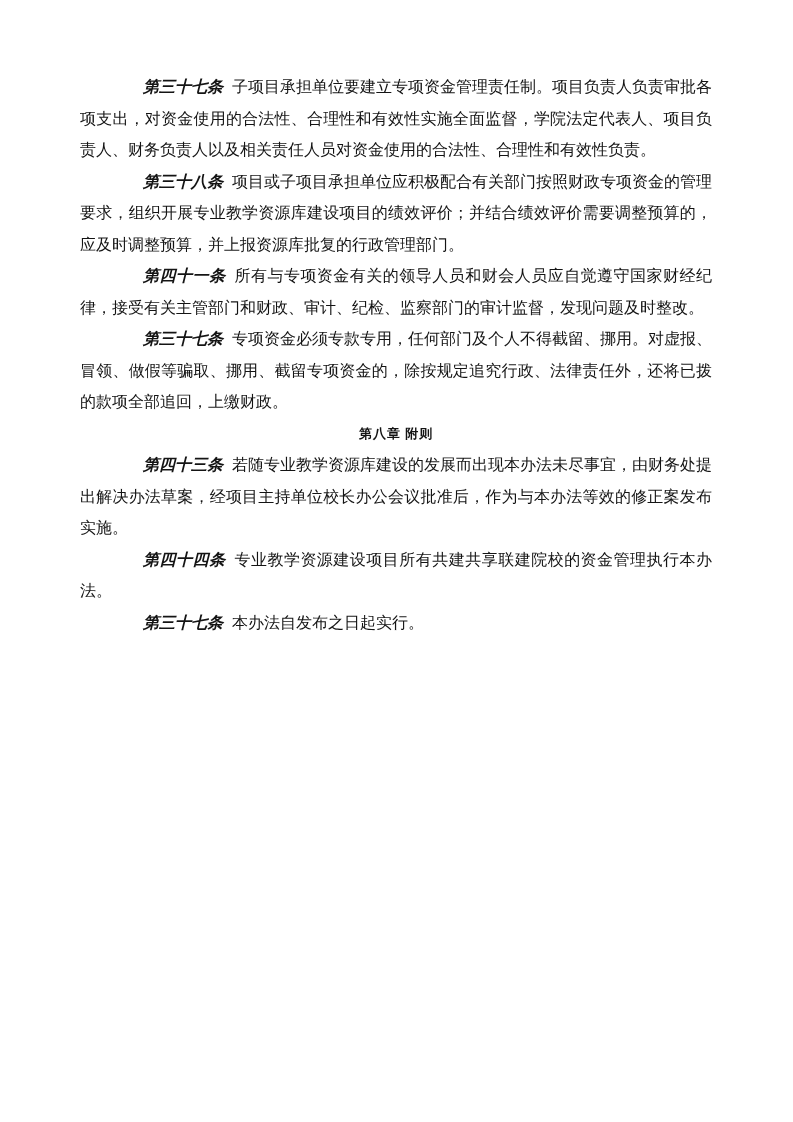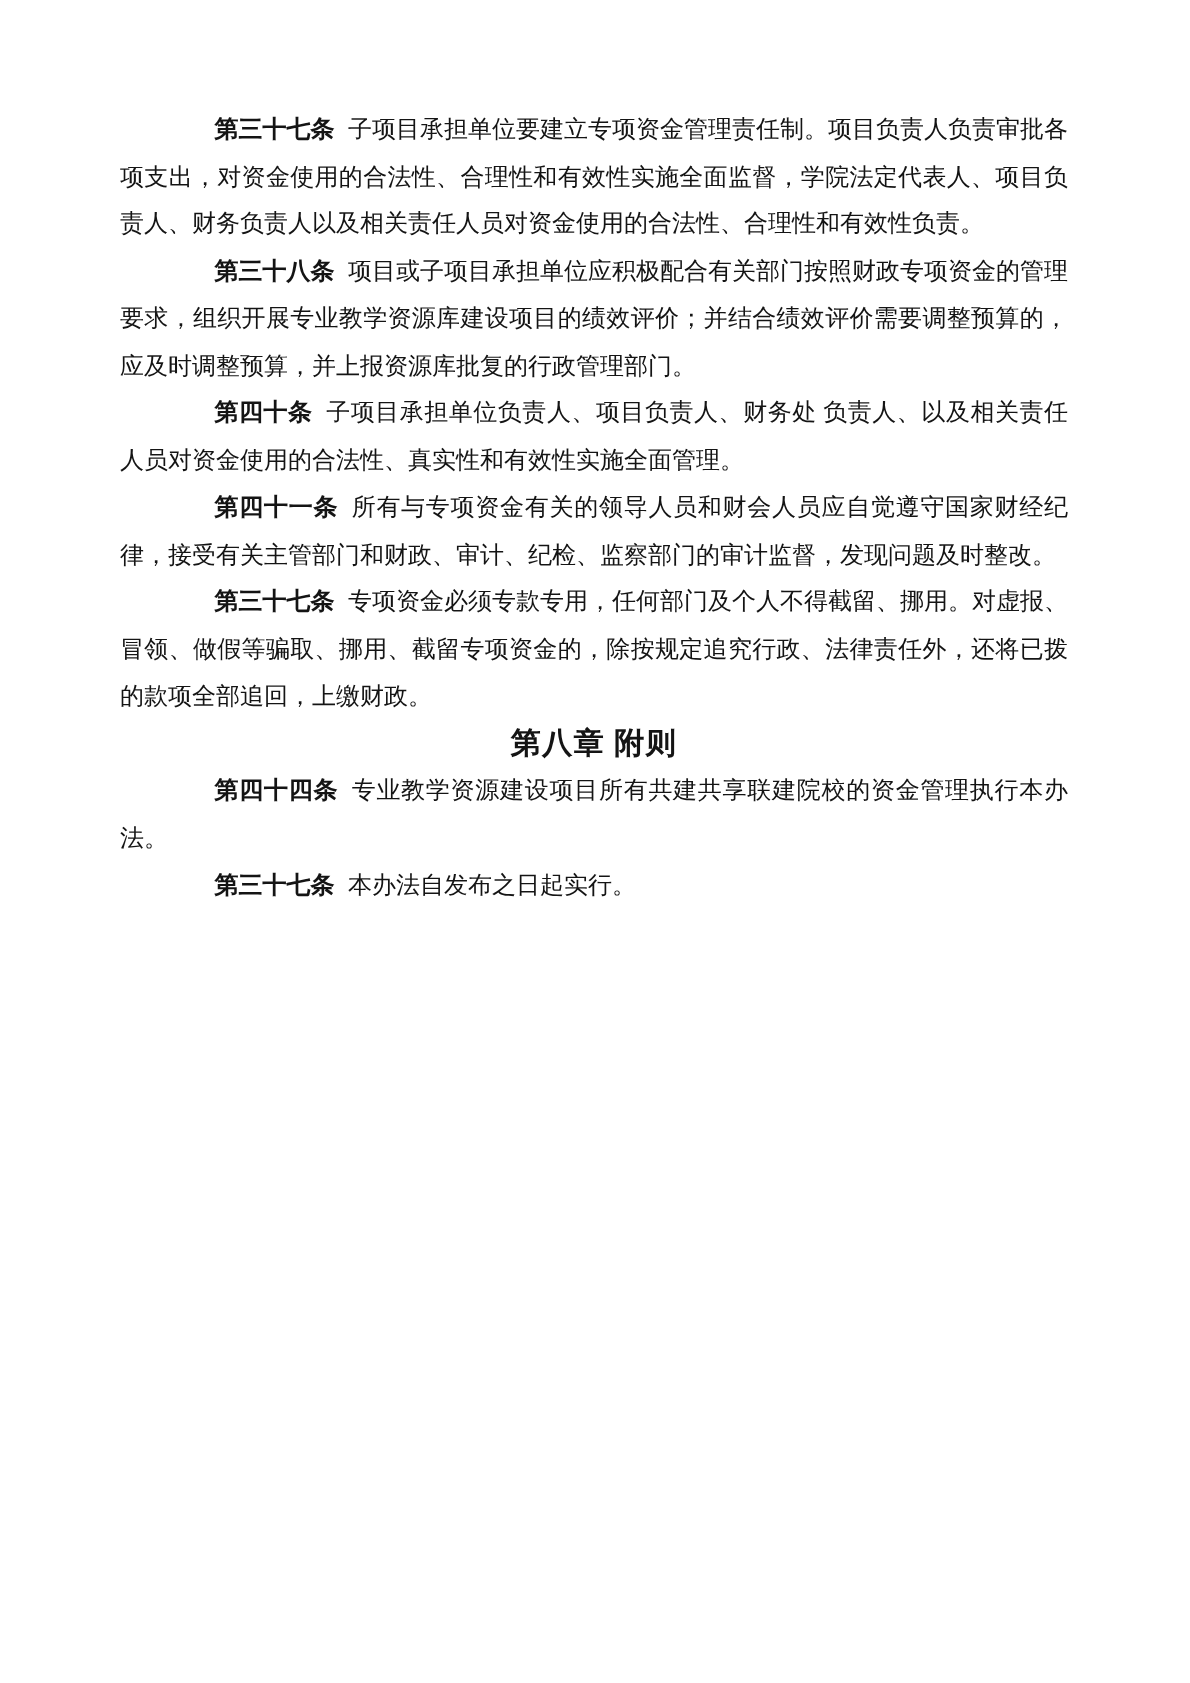--- a/index.html
+++ b/index.html
@@ -23,47 +23,48 @@
     color: #141414;
     text-align: justify;
   }
   p.para {
     margin: 0;
     text-indent: 63px;
   }
   p.para .label {
     font-weight: 700;
     padding-right: 9px;
+    font-style: italic;
   }
   h2.chapter {
     margin: 0;
     text-align: center;
     text-indent: 0;
-    font-size: 20px;
+    font-size: 13px;
     font-weight: 700;
     line-height: 31.5px;
     letter-spacing: 1px;
   }
 </style>
 </head>
 <body>
 
 <div class="page">
   <div class="doc">
   <p class="para"><span class="label">第三十七条</span><span class="body">子项目承担单位要建立专项资金管理责任制。项目负责人负责审批各项支出，对资金使用的合法性、合理性和有效性实施全面监督，学院法定代表人、项目负责人、财务负责人以及相关责任人员对资金使用的合法性、合理性和有效性负责。</span></p>
 
   <p class="para"><span class="label">第三十八条</span><span class="body">项目或子项目承担单位应积极配合有关部门按照财政专项资金的管理要求，组织开展专业教学资源库建设项目的绩效评价；并结合绩效评价需要调整预算的，应及时调整预算，并上报资源库批复的行政管理部门。</span></p>
 
 
-  <p class="para"><span class="label">第四十条</span><span class="body">子项目承担单位负责人、项目负责人、财务处 负责人、以及相关责任人员对资金使用的合法性、真实性和有效性实施全面管理。</span></p>
 
   <p class="para"><span class="label">第四十一条</span><span class="body">所有与专项资金有关的领导人员和财会人员应自觉遵守国家财经纪律，接受有关主管部门和财政、审计、纪检、监察部门的审计监督，发现问题及时整改。</span></p>
 
   <p class="para"><span class="label">第三十七条</span><span class="body">专项资金必须专款专用，任何部门及个人不得截留、挪用。对虚报、冒领、做假等骗取、挪用、截留专项资金的，除按规定追究行政、法律责任外，还将已拨的款项全部追回，上缴财政。</span></p>
 
   <h2 class="chapter">第八章 附则</h2>
 
+  <p class="para"><span class="label">第四十三条</span><span class="body">若随专业教学资源库建设的发展而出现本办法未尽事宜，由财务处提出解决办法草案，经项目主持单位校长办公会议批准后，作为与本办法等效的修正案发布实施。</span></p>
 
   <p class="para"><span class="label">第四十四条</span><span class="body">专业教学资源建设项目所有共建共享联建院校的资金管理执行本办法。</span></p>
 
   <p class="para"><span class="label">第三十七条</span><span class="body">本办法自发布之日起实行。</span></p>
 </div>
 </div>
 
 </body></html>

